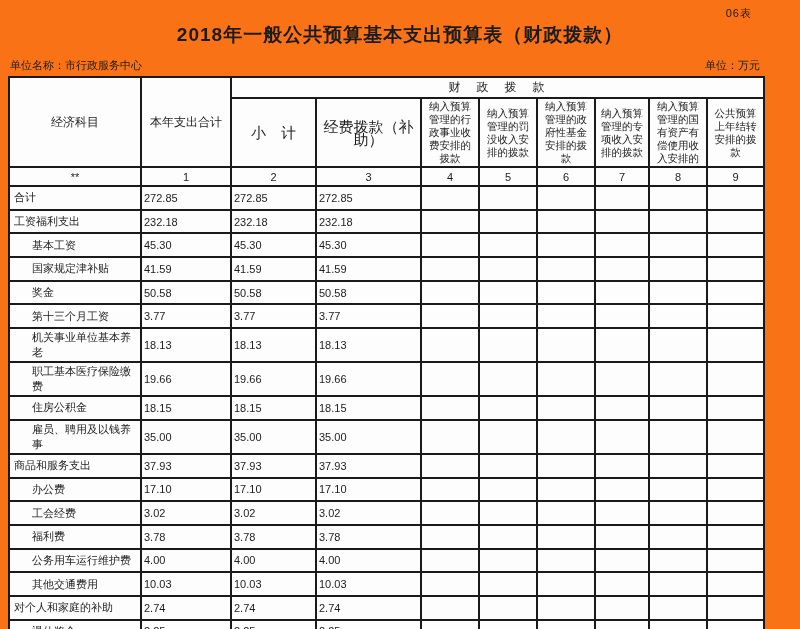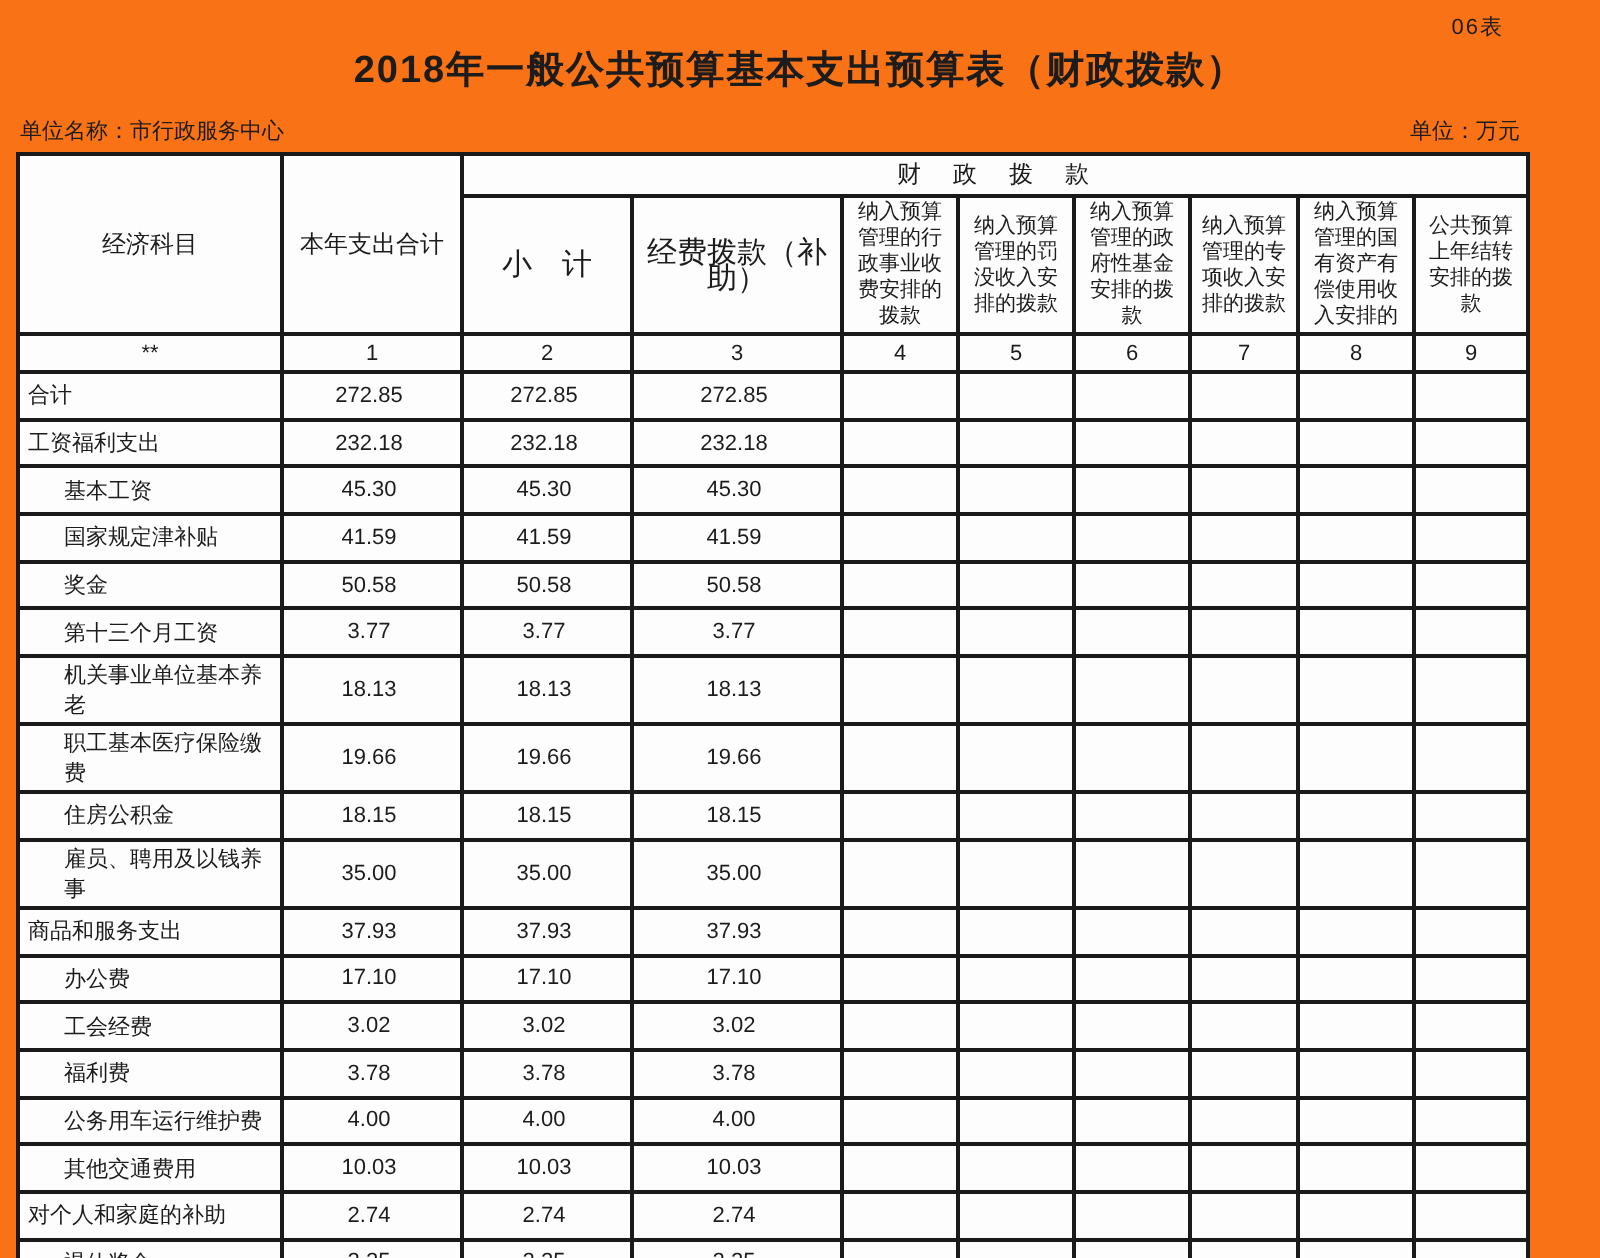--- a/index.html
+++ b/index.html
@@ -19,21 +19,21 @@
     background:#fdfdfd;
   }
   tr.group-row th { height:13px; font-size:12px; }
   tr.group-row th.group { letter-spacing:2px; }
   tr.main-header th { height:53px; line-height:13px; font-size:10.5px; }
   tr.main-header th.wide { font-size:15px; }
   tr.code-row td { height:15px; font-size:11px; }
   tbody td { height:19.7px; }
   tbody td.label { text-align:left; padding-left:4px;margin-left:23px; }
   tbody td.label.indent { padding-left:22px; }
-  tbody td.num { text-align:center; padding-right:5px; }
+  tbody td.num { text-align:left; padding-right:5px; }
 </style>
 </head>
 <body>
 
 <div class="page">
 
   <div class="form-no">06表</div>
 
   <h1 class="title">2018年一般公共预算基本支出预算表（财政拨款）</h1>
 

